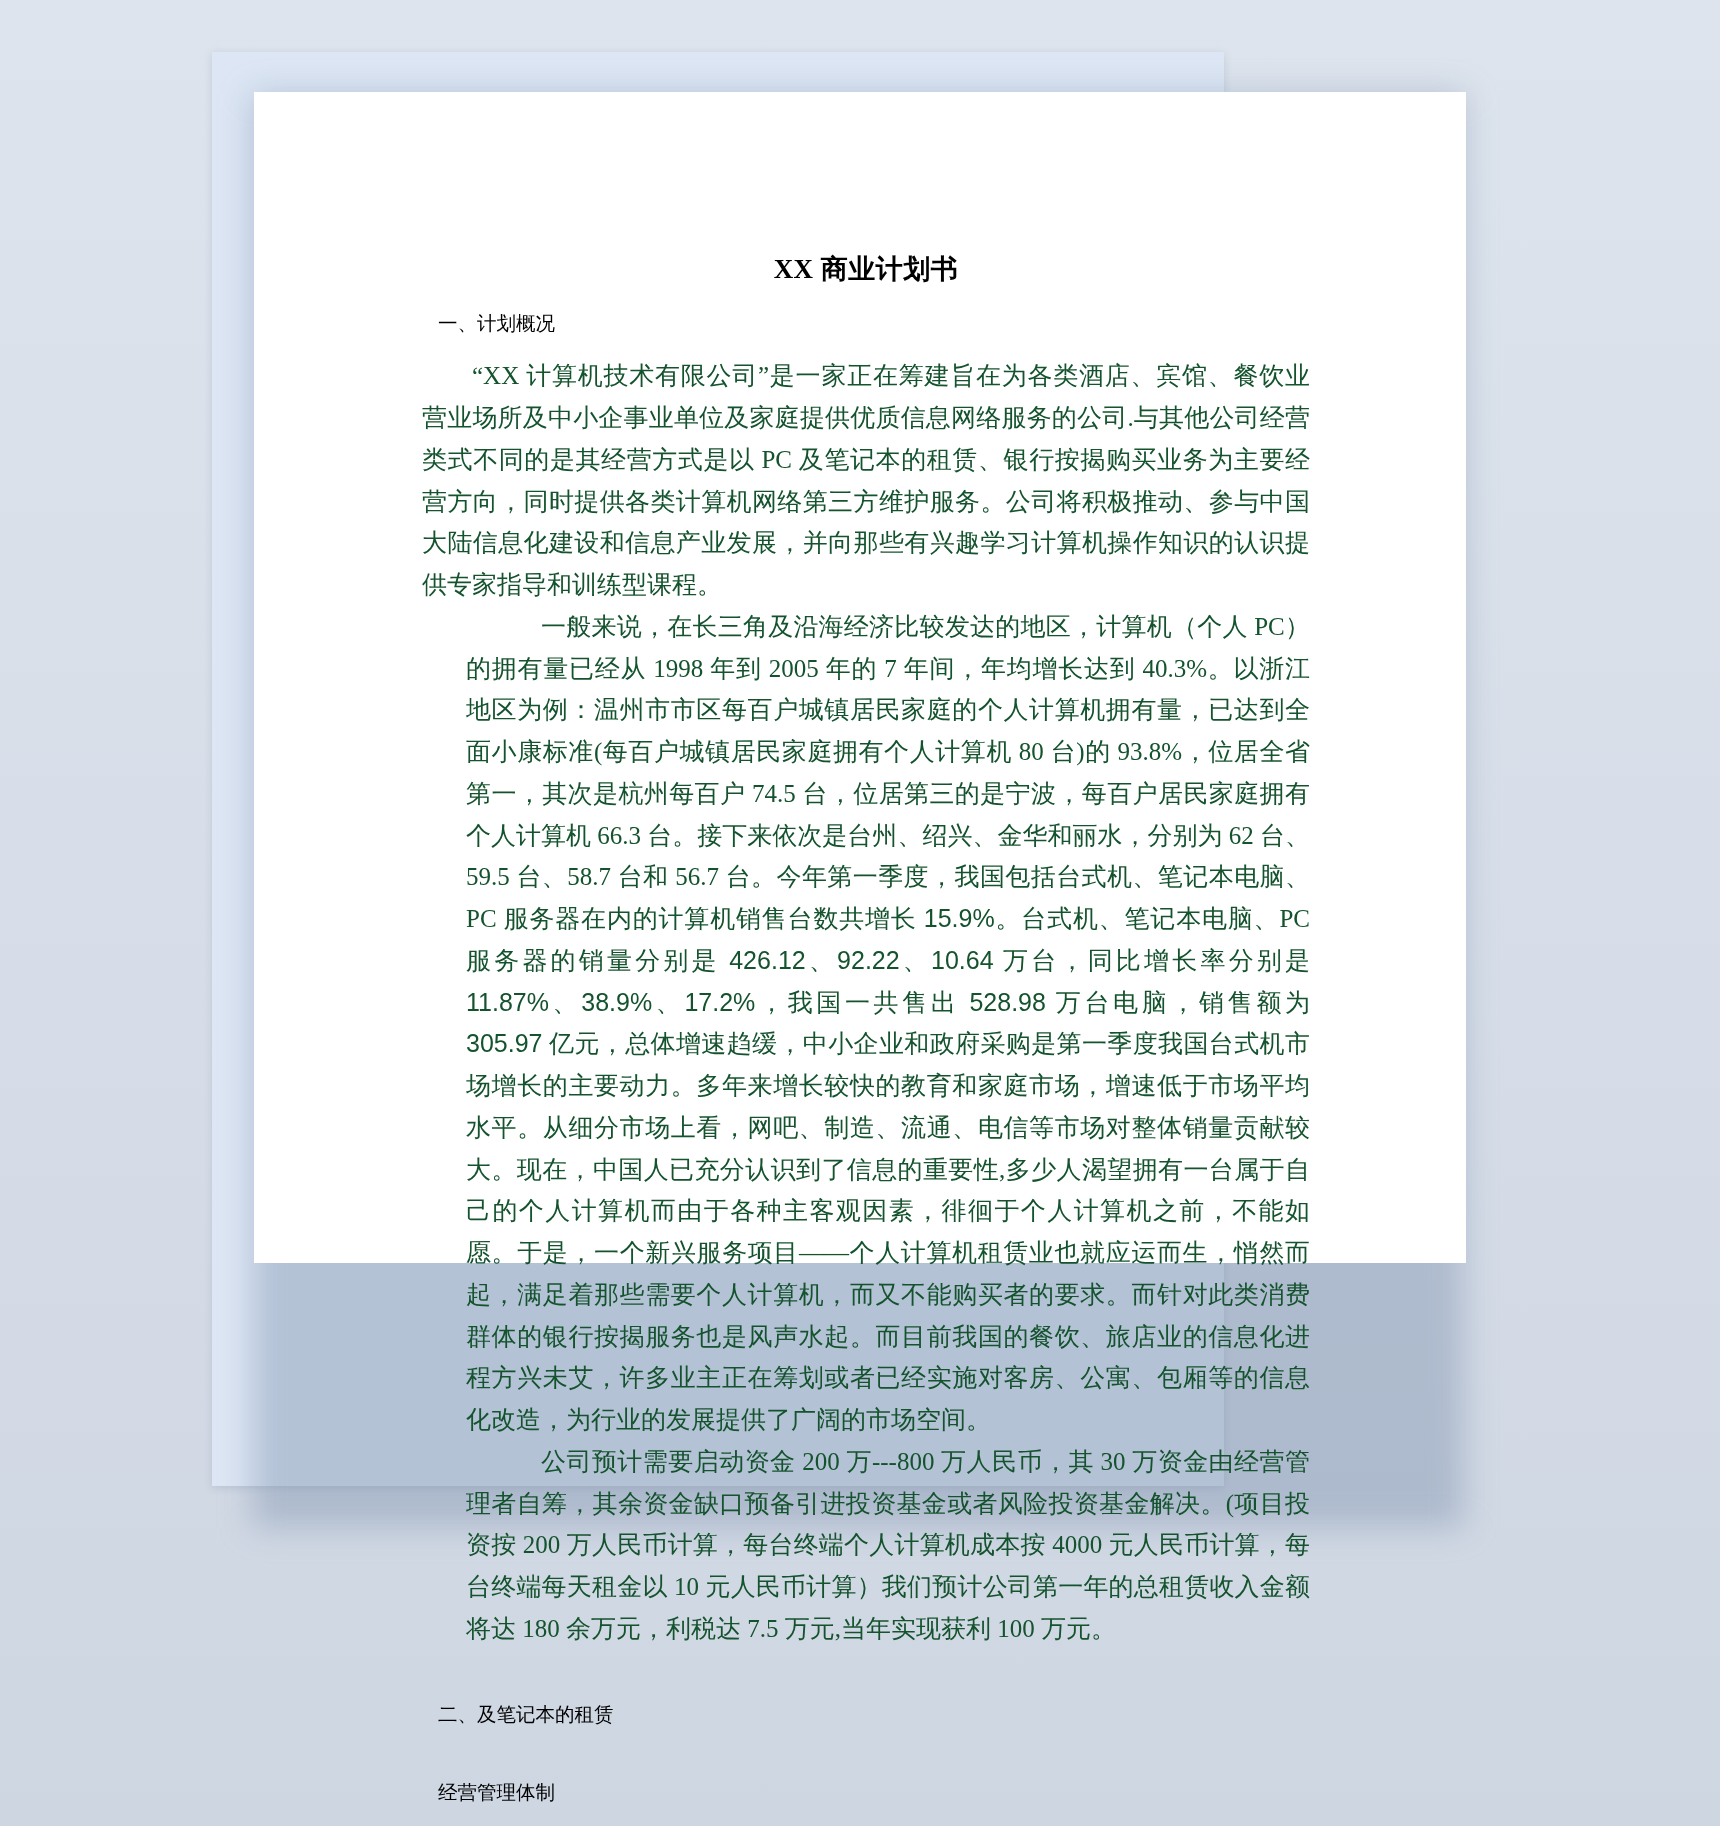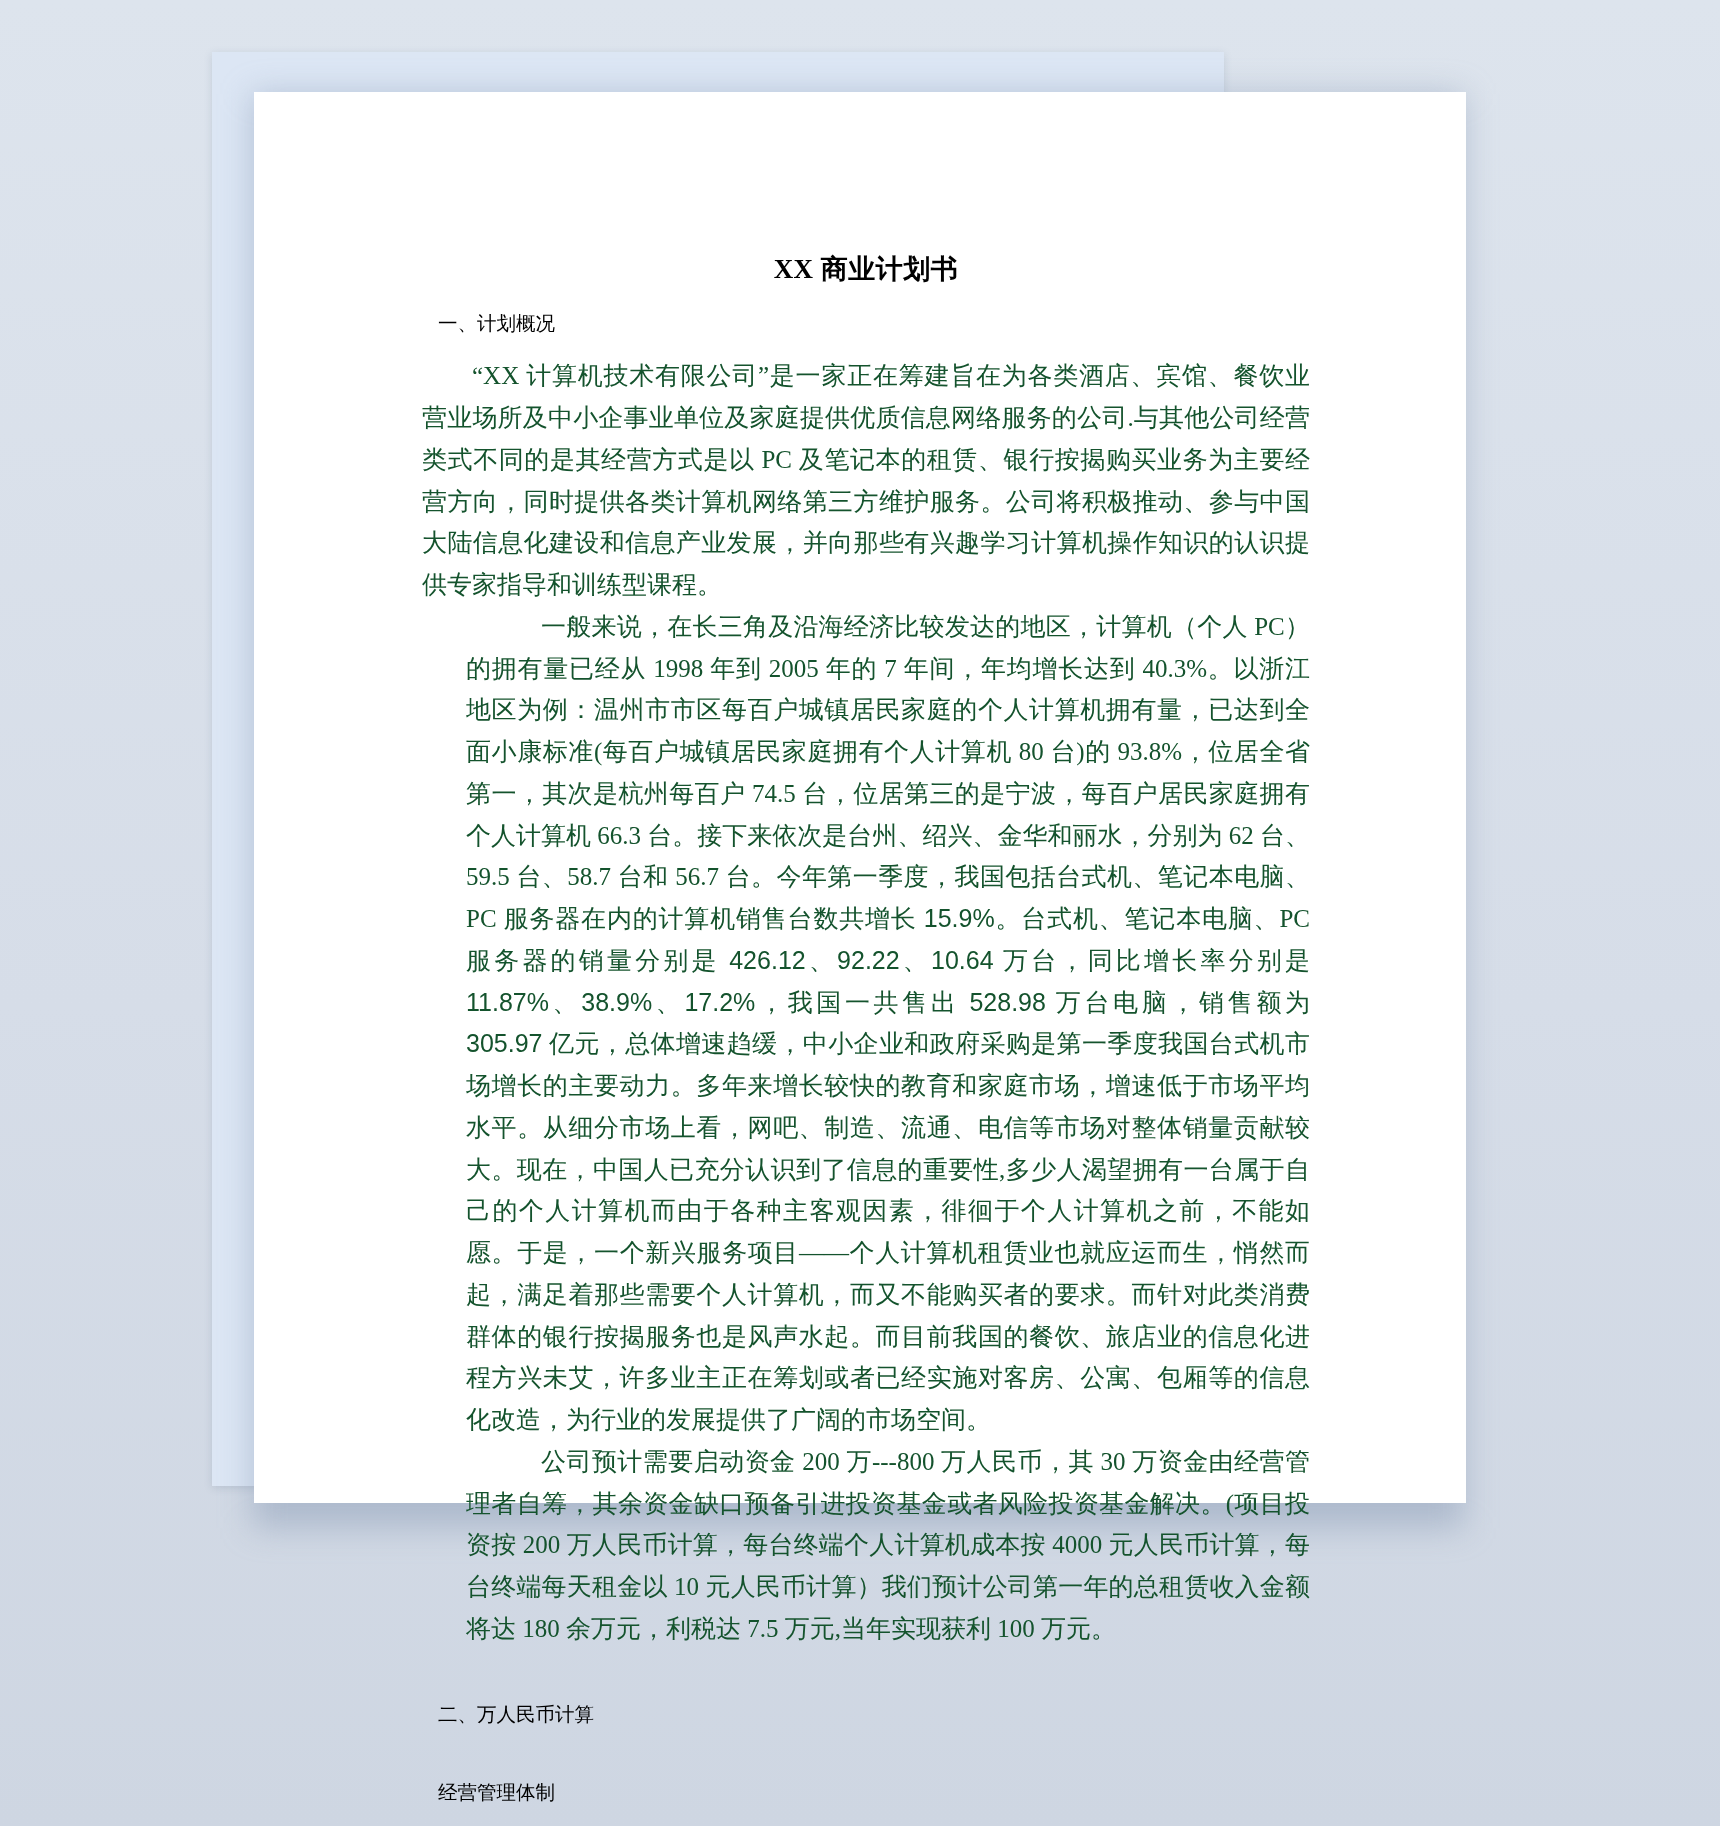--- a/index.html
+++ b/index.html
@@ -42,21 +42,21 @@
     background: rgba(120,140,170,0.40);
     filter: blur(16px);
   }
 
   
   .page {
     position: absolute;
     left: 254px;
     top: 92px;
     width: 1212px;
-    height: 1411px;
+    height: 1171px;
     background: #ffffff;
     box-sizing: border-box;
     padding: 16px;
   }
 
   .page-inner {
     position: absolute;
     left: 168px;
     top: 160px;
     width: 888px;
@@ -121,21 +121,21 @@
 
     <p class="para indent">“XX 计算机技术有限公司”是一家正在筹建旨在为各类酒店、宾馆、餐饮业营业场所及中小企事业单位及家庭提供优质信息网络服务的公司.与其他公司经营类式不同的是其经营方式是以 PC 及笔记本的租赁、银行按揭购买业务为主要经营方向，同时提供各类计算机网络第三方维护服务。公司将积极推动、参与中国大陆信息化建设和信息产业发展，并向那些有兴趣学习计算机操作知识的认识提供专家指导和训练型课程。</p>
 
     <p class="para indent3">一般来说，在长三角及沿海经济比较发达的地区，计算机（个人 PC）的拥有量已经从 1998 年到 2005 年的 7 年间，年均增长达到 40.3%。以浙江地区为例：温州市市区每百户城镇居民家庭的个人计算机拥有量，已达到全面小康标准(每百户城镇居民家庭拥有个人计算机 80 台)的 93.8%，位居全省第一，其次是杭州每百户 74.5 台，位居第三的是宁波，每百户居民家庭拥有个人计算机 66.3 台。接下来依次是台州、绍兴、金华和丽水，分别为 62 台、59.5 台、58.7 台和 56.7 台。今年第一季度，我国包括台式机、笔记本电脑、PC 服务器在内的计算机销售台数共增长 <span class="sans">15.9%</span>。台式机、笔记本电脑、PC 服务器的销量分别是 <span class="sans">426.12</span>、<span class="sans">92.22</span>、<span class="sans">10.64</span> 万台，同比增长率分别是 <span class="sans">11.87%</span>、<span class="sans">38.9%</span>、<span class="sans">17.2%</span>，我国一共售出 <span class="sans">528.98</span> 万台电脑，销售额为 <span class="sans">305.97</span> 亿元，总体增速趋缓，中小企业和政府采购是第一季度我国台式机市场增长的主要动力。多年来增长较快的教育和家庭市场，增速低于市场平均水平。从细分市场上看，网吧、制造、流通、电信等市场对整体销量贡献较大。现在，中国人已充分认识到了信息的重要性,多少人渴望拥有一台属于自己的个人计算机而由于各种主客观因素，徘徊于个人计算机之前，不能如愿。于是，一个新兴服务项目——个人计算机租赁业也就应运而生，悄然而起，满足着那些需要个人计算机，而又不能购买者的要求。而针对此类消费群体的银行按揭服务也是风声水起。而目前我国的餐饮、旅店业的信息化进程方兴未艾，许多业主正在筹划或者已经实施对客房、公寓、包厢等的信息化改造，为行业的发展提供了广阔的市场空间。</p>
 
 
     <p class="para indent3">公司预计需要启动资金 200 万---800 万人民币，其 30 万资金由经营管理者自筹，其余资金缺口预备引进投资基金或者风险投资基金解决。(项目投资按 200 万人民币计算，每台终端个人计算机成本按 4000 元人民币计算，每台终端每天租金以 10 元人民币计算）我们预计公司第一年的总租赁收入金额将达 180 余万元，利税达 7.5 万元,当年实现获利 100 万元。</p>
 
     <div class="gap-md"></div>
 
-    <p class="sec-heading">二、万人民币计算</p>
+    <p class="sec-heading">二、及笔记本的租赁</p>
 
     <div class="gap-sm"></div>
 
     <p class="sec-heading">经营管理体制</p>
 
     <div class="gap-xl"></div>
 
 
   </div>
 </div>

